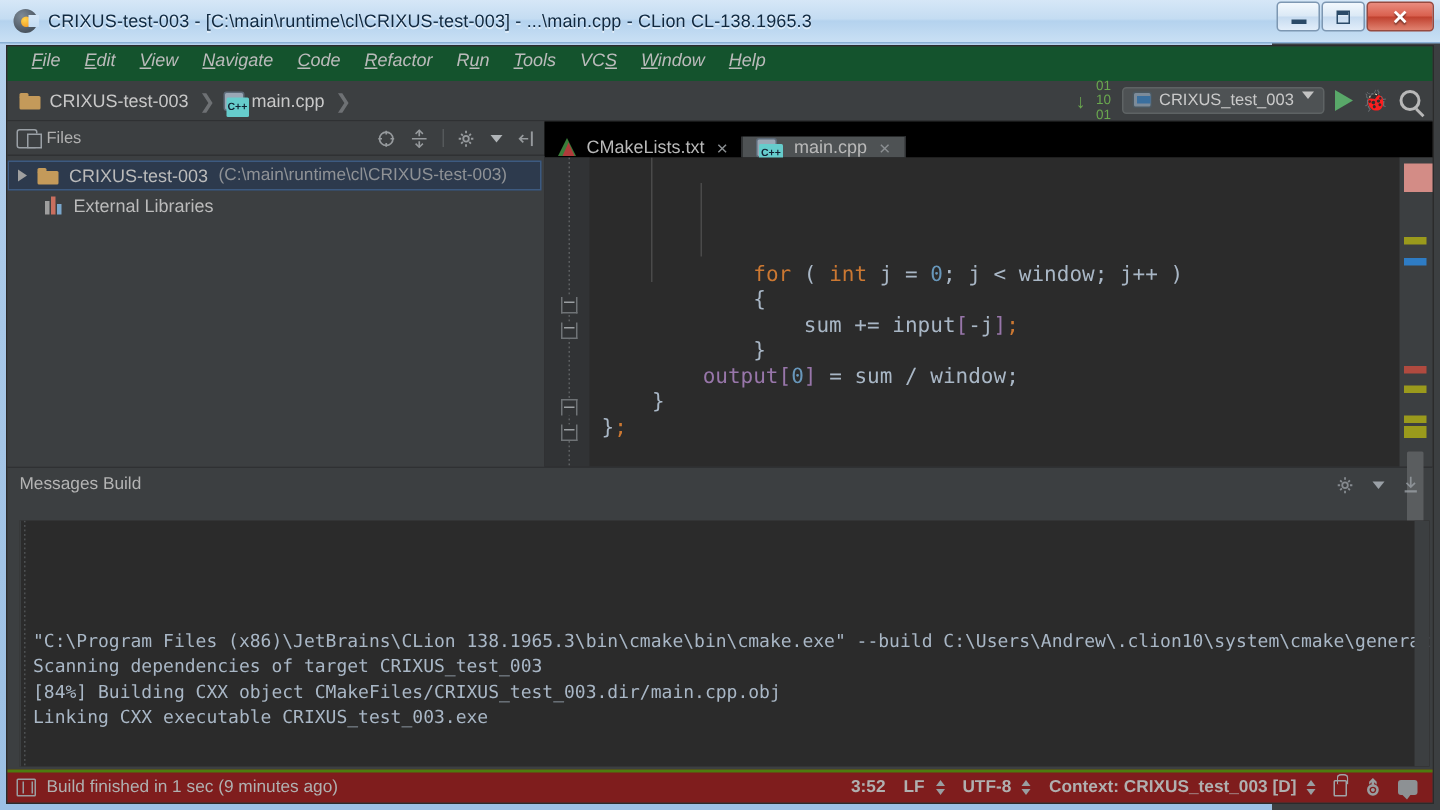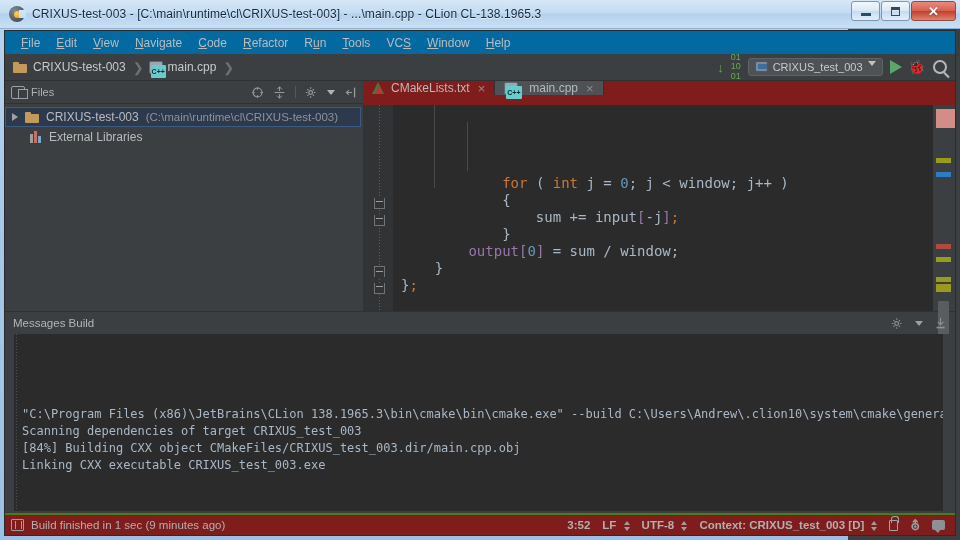--- a/index.html
+++ b/index.html
@@ -61,22 +61,22 @@
 
   
   .ide {
     position: absolute; left: 4px; top: 30px; width: 952px; height: 506px;
     background: #3c3f41; display: flex; flex-direction: column;
     border: 1px solid #2b2b2b;
   }
 
   
   .menubar {
-    height: 23px; background: #0369a1; display: flex; align-items: center;
-    padding-left: 8px; flex: none;
+    height: 23px; background: #14532d; display: flex; align-items: flex-start;
+    padding-left: 8px; flex: none; font-style: italic;
   }
   .menu-item {
     font-size: 12px; color: #bbbbbb; padding: 2px 8px; white-space: nowrap;
   }
   .menu-item u { text-decoration: underline; }
 
   
   .navbar {
     height: 27px; background: #3c3f41; display: flex; align-items: center;
     padding-left: 8px; flex: none; border-bottom: 1px solid #2f3133;
@@ -138,21 +138,21 @@
   .tri-right { width:0;height:0;border-top:4.5px solid transparent;border-bottom:4.5px solid transparent;border-left:6px solid #a0a0a0; margin-right:7px; flex:none;}
   .tree-path { color:#8f9296; margin-left:7px; font-size:11.5px; }
   .lib-icon { width:13px;height:12px;margin-right:6px;margin-left:19px;flex:none;display:flex;gap:1px;align-items:flex-end; }
   .lib-icon i { display:block; width:3px; background:#b9574a; }
   .lib-icon i:nth-child(1){height:9px;background:#9e9e9e;}
   .lib-icon i:nth-child(2){height:12px;background:#c96f5f;}
   .lib-icon i:nth-child(3){height:7px;background:#7aa7cc;}
 
   
   .editor-wrap { flex: 1; display: flex; flex-direction: column; min-width: 0; background:#2b2b2b; }
-  .tabs { height: 24px; background: #7f1d1d; display: flex; align-items: flex-start; flex:none; }
+  .tabs { height: 24px; background: #000000; display: flex; align-items: flex-end; flex:none; }
   .tab {
     display: flex; align-items: center; gap: 6px; padding: 0 9px;
     font-size: 12px; color: #b9b9b9; border-right: 1px solid #2f3133;
   }
   .tab.active { background: #4e5254; }
   .tab .close-x { color: #8b8f92; font-size: 13px; margin-left: 2px; line-height:1; }
   .cmake-icon { width:13px;height:12px;flex:none;position:relative; }
   .cmake-icon::before{content:'';position:absolute;left:0;bottom:0;border-left:6.5px solid transparent;border-right:6.5px solid transparent;border-bottom:12px solid #3a7d3a;}
   .cmake-icon::after{content:'';position:absolute;left:3px;bottom:0;border-left:4px solid transparent;border-right:4px solid transparent;border-bottom:9px solid #b03b3b;}
 
@@ -188,21 +188,21 @@
   .var { color: #9876aa; }
   .plain { color: #a9b7c6; }
   .semi { color: #cc7832; }
   .indent-guide { position:absolute; width:1px; background:#4a4a4a; }
   .stripe-scroll {
     position: absolute; left: 1px; width: 10px; background: #5a5d5f; border-radius: 1px;
   }
   .stripe-col { width: 22px; background: #3c3f41; flex: none; position: relative; }
 
   
-  .msgpanel { height: 202px; flex: none; background: #3c3f41; display: flex; flex-direction: column; border-top: 1px solid #2f3133;}
+  .msgpanel { height: 202px; flex: none; background: #3c3f41; display: flex; flex-direction: column; border-top: 1px solid #2f3133; gap: 13px;}
   .msg-head { height: 22px; display: flex; align-items: center; padding: 0 8px; font-size: 11.5px; color: #b4b4b4; }
   .msg-actions { margin-left: auto; display: flex; align-items: center; gap: 11px; }
   .msg-body {
     flex: 1; background: #2b2b2b; margin: 0 2px 2px 8px; position: relative;
     font-family: "DejaVu Sans Mono", "Liberation Mono", monospace;
     font-size: 12px; line-height: 17px; color: #a9b7c6; padding: 4px 0 0 8px;
     overflow: hidden; white-space: pre; border-left: 1px solid #3c3f41;
   }
   .msg-dots {
     position:absolute; left:2px; top:0; bottom:0; width:1px;

